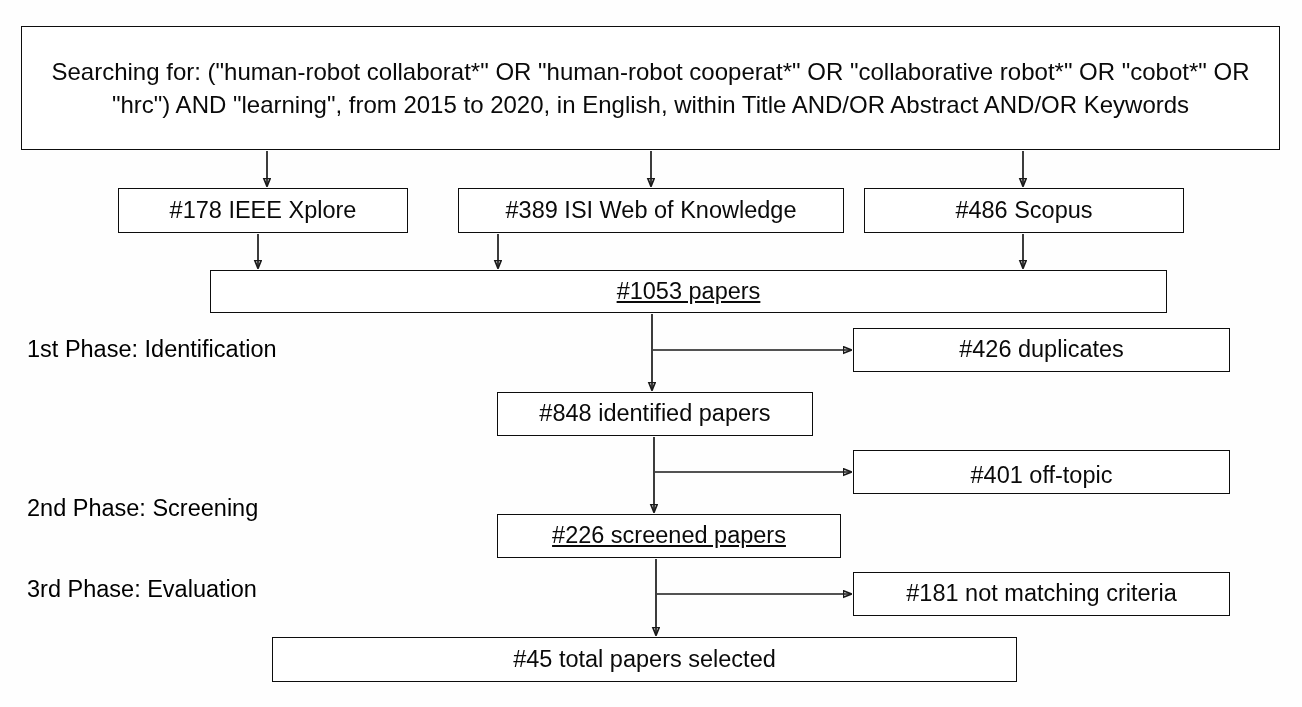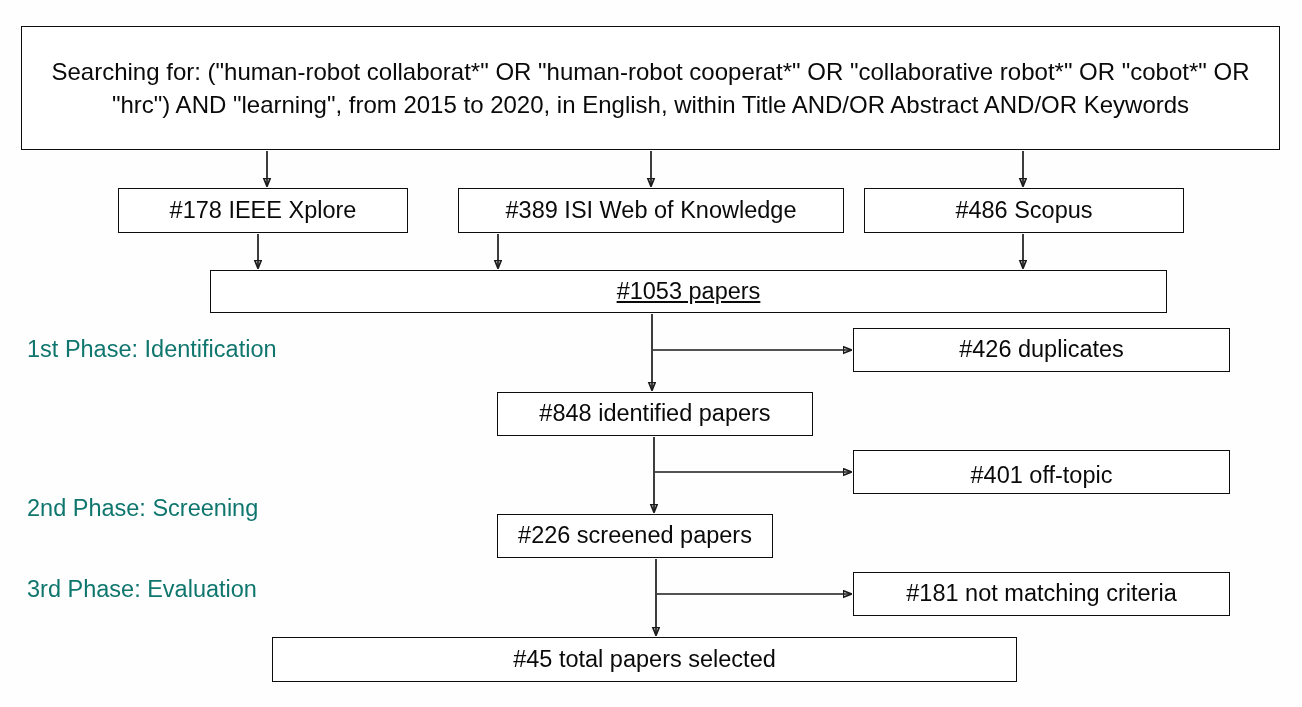--- a/index.html
+++ b/index.html
@@ -33,21 +33,21 @@
     padding: 2px 8px;
   }
   .box.multiline {
     font-size: 24px;
     line-height: 1.38;
     padding: 6px 14px;
   }
   .phase-label {
     position: absolute;
     font-size: 23.5px;
-    color: #0f766e;
+    color: #000000;
     white-space: nowrap;
     line-height: 1;
   }
   svg.wires {
     position: absolute;
     left: 0;
     top: 0;
     width: 1302px;
     height: 707px;
     pointer-events: none;
@@ -104,21 +104,21 @@
   </div>
 
   <div class="box" style="left:853px; top:572px; width:377px; height:44px;">
     <span>#181 not matching criteria</span>
   </div>
 
   <div class="box" style="left:497px; top:392px; width:316px; height:44px;">
     <span>#848 identified papers</span>
   </div>
 
-  <div class="box" style="left:497px; top:514px; width:276px; height:44px;">
+  <div class="box" style="left:497px; top:514px; width:344px; height:44px;text-decoration:underline;">
     <span>#226 screened papers</span>
   </div>
 
   <div class="box" style="left:272px; top:637px; width:745px; height:45px;">
     <span>#45 total papers selected</span>
   </div>
 
   <svg class="wires" viewBox="0 0 1302 707" xmlns="http://www.w3.org/2000/svg">
     <defs>
       <marker id="arrowhead" markerWidth="9" markerHeight="9" refX="7.6" refY="3.6" orient="auto" markerUnits="userSpaceOnUse">

